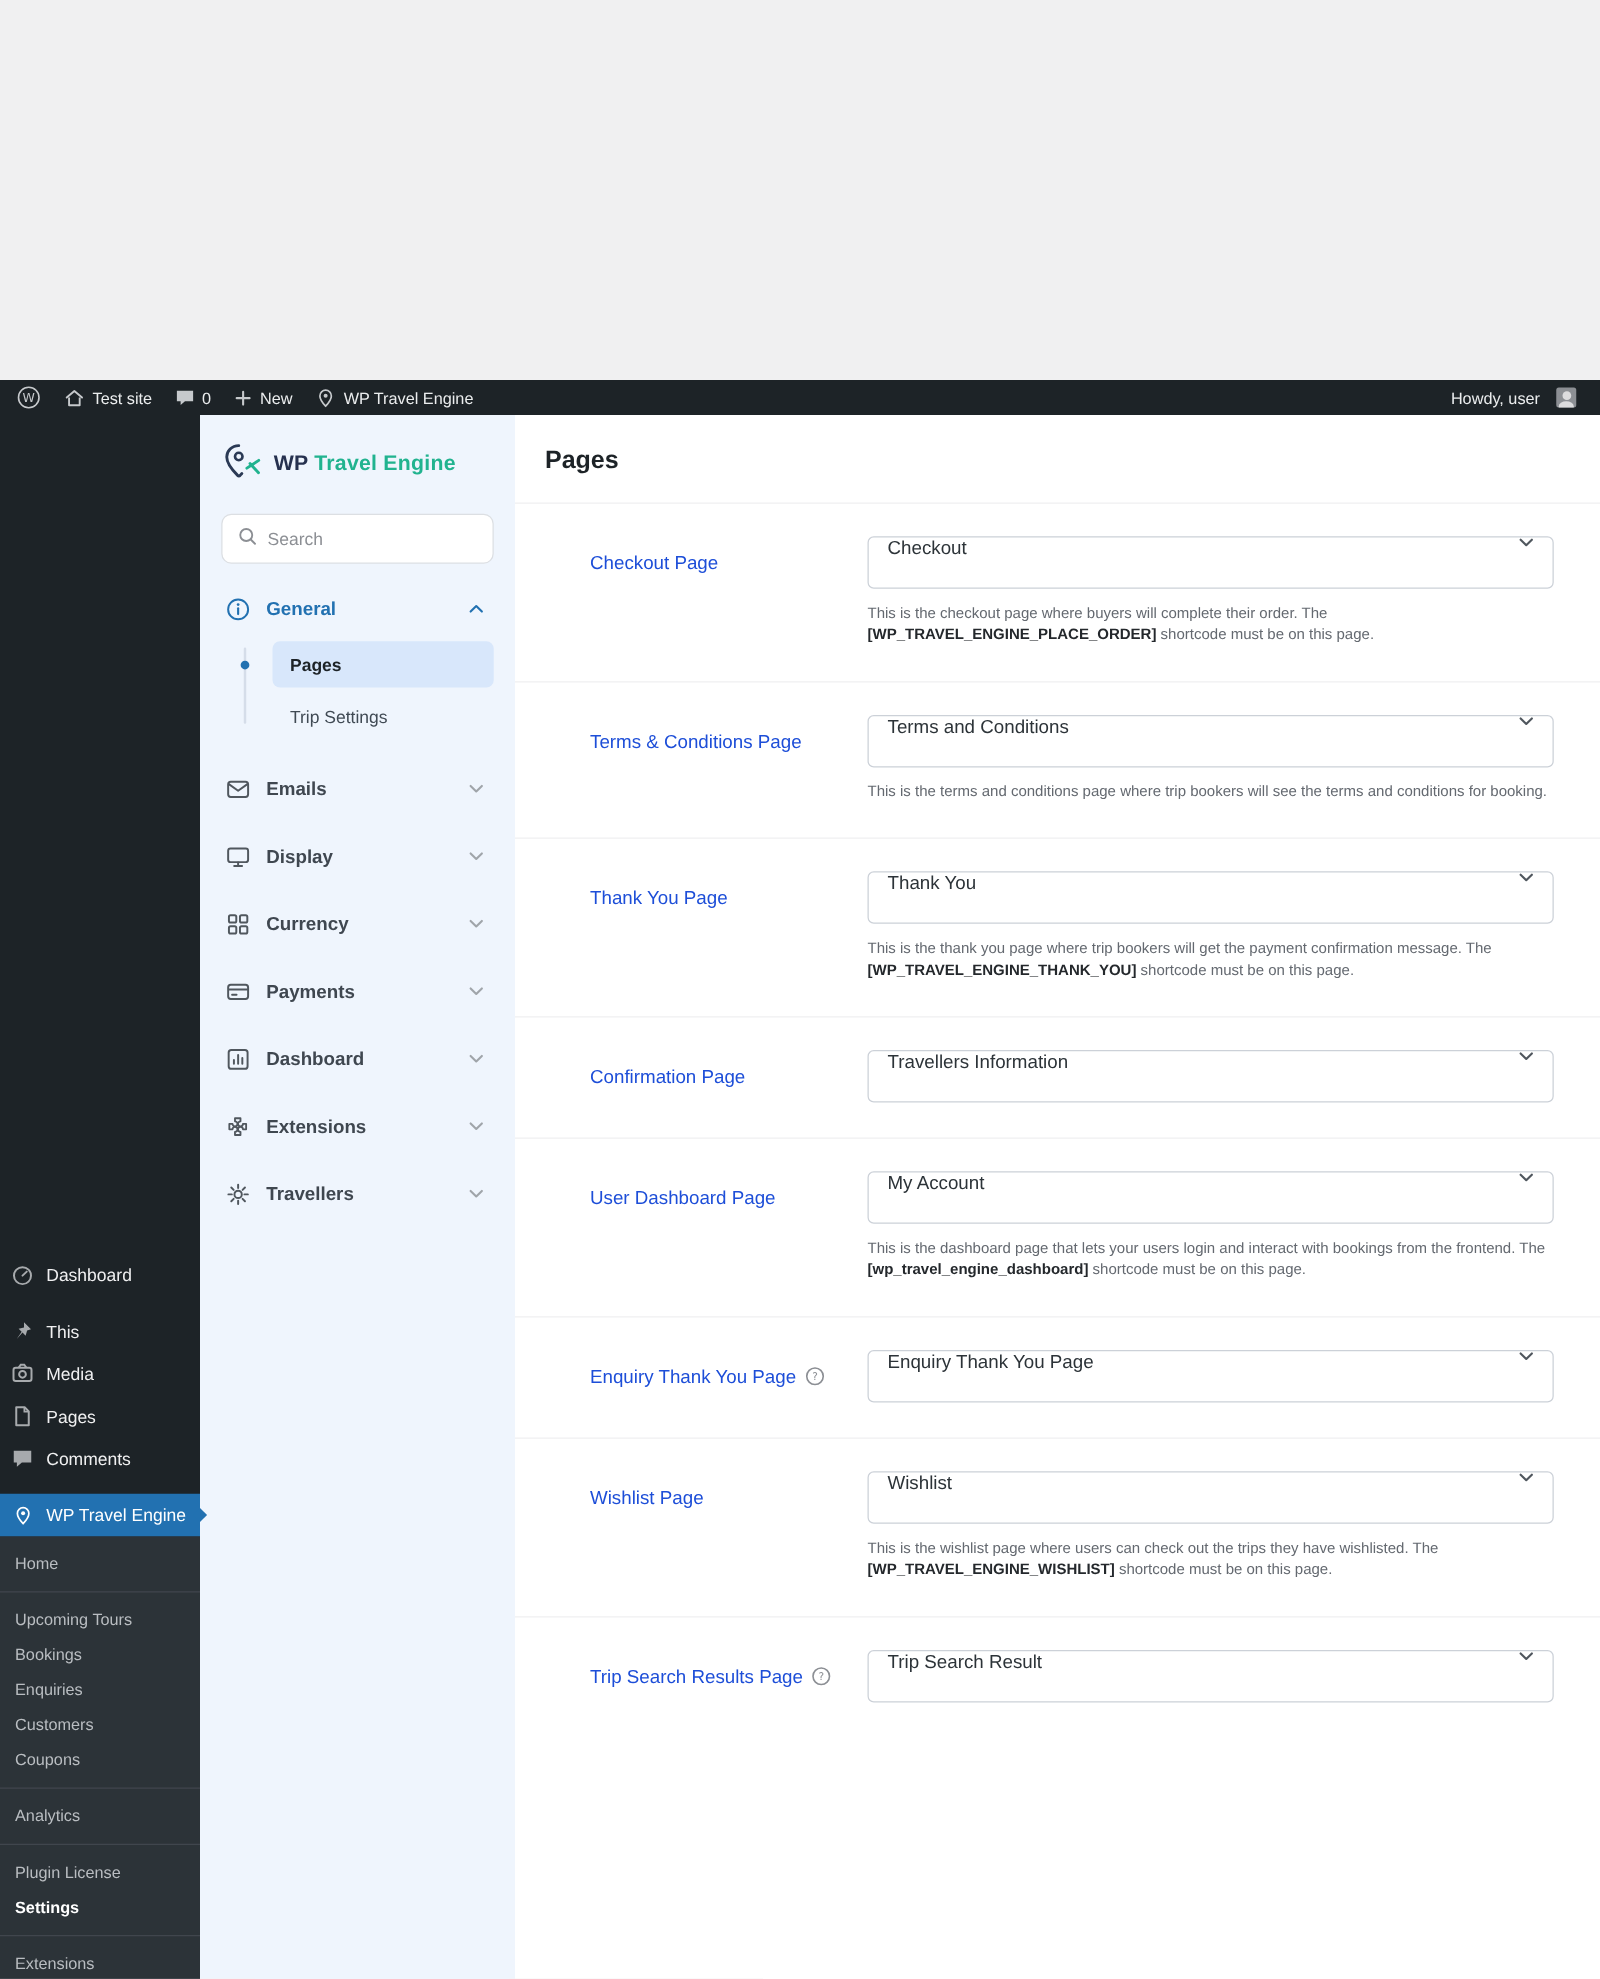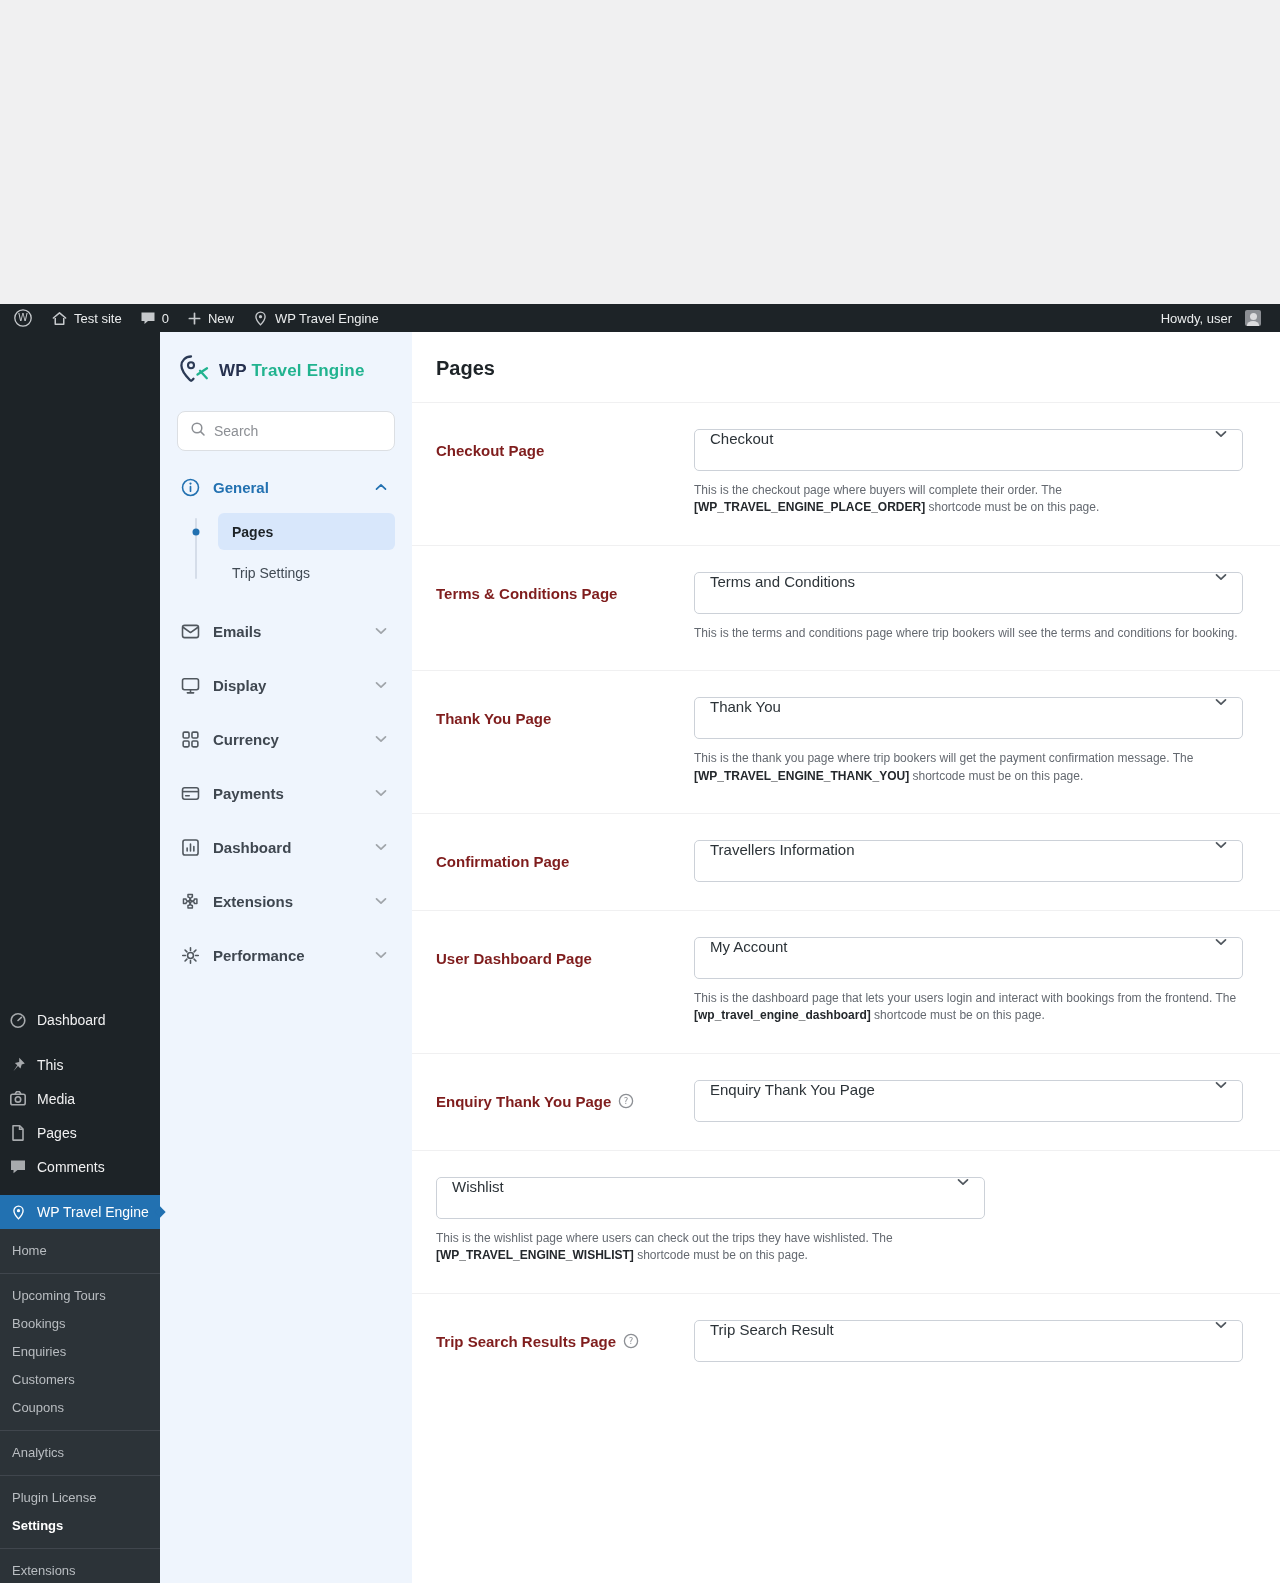--- a/index.html
+++ b/index.html
@@ -61,21 +61,21 @@
   .pm-sub-item.active { background: #d8e7fb; color: #1d2327; font-weight: 600; }
   .pm-sub-item.active::before { content: ''; position: absolute; left: -22px; top: 50%; transform: translate(-50%, -50%); width: 7px; height: 7px; border-radius: 50%; background: #2271b1; }
 
   
   .main { flex: 1; background: #fff; min-width: 0; }
   .main-header { padding: 25px 24px 22px; border-bottom: 1px solid #f0f0f1; }
   .main-title { font-size: 20px; font-weight: 700; color: #1d2327; }
   .setting-row { display: flex; padding: 26px 37px 28px 24px; border-bottom: 1px solid #f0f0f1; }
   .setting-row:last-child { border-bottom: 0; }
   .setting-label-col { width: 258px; flex: none; padding-top: 12px; display: flex; align-items: flex-start; gap: 7px; }
-  .setting-label { font-size: 15px; font-weight: 700; color: #7f1d1d; line-height: 1.3; }
+  .setting-label { font-size: 15px; font-weight: 400; color: #1d4ed8; line-height: 1.3; margin-left: 36px; }
   .setting-help { color: #8c8f94; display: inline-flex; margin-top: 1px; flex: none; cursor: pointer; }
   .setting-field-col { flex: 1; max-width: 549px; }
   .select-box { height: 42px; border: 1px solid #ccd1d8; border-radius: 5px; background: #fff; display: flex; align-items: flex-start; justify-content: space-between; padding: 0 15px; font-size: 15px; color: #2c3338; cursor: pointer; }
   .select-chevron { color: #50575e; display: flex; }
   .setting-desc { margin-top: 11px; font-size: 12px; line-height: 1.45; color: #646970; }
   .setting-desc b { color: #24282c; font-weight: 700; }
 </style>
 </head>
 <body>
 
@@ -343,21 +343,21 @@
             </svg>
           </span>
         </div>
         <div class="pm-item">
           <span class="pm-icon">
             <svg width="21" height="21" viewBox="0 0 20 20">
               <circle cx="10" cy="10" r="2.8" fill="none" stroke="currentColor" stroke-width="1.5"></circle>
               <path d="M10 2.6v2.6M10 14.8v2.6M2.6 10h2.6M14.8 10h2.6M4.8 4.8l1.8 1.8M13.4 13.4l1.8 1.8M15.2 4.8l-1.8 1.8M6.6 13.4l-1.8 1.8" stroke="currentColor" stroke-width="1.5" stroke-linecap="round"></path>
             </svg>
           </span>
-          <span class="pm-label">Performance</span>
+          <span class="pm-label">Travellers</span>
           <span class="pm-chevron">
             <svg width="12" height="8" viewBox="0 0 12 8">
               <path d="M1.5 1.8 6 6.2l4.5-4.4" fill="none" stroke="currentColor" stroke-width="1.7" stroke-linecap="round" stroke-linejoin="round"></path>
             </svg>
           </span>
         </div>
       </div>
   </div>
 
   <div class="main">
@@ -459,20 +459,23 @@
               <span class="select-value">Enquiry Thank You Page</span>
               <span class="select-chevron">
                 <svg width="12" height="8" viewBox="0 0 12 8">
                   <path d="M1.5 1.8 6 6.2l4.5-4.4" fill="none" stroke="currentColor" stroke-width="1.7" stroke-linecap="round" stroke-linejoin="round"></path>
                 </svg>
               </span>
             </div>
           </div>
         </div>
         <div class="setting-row">
+          <div class="setting-label-col">
+            <span class="setting-label">Wishlist Page</span>
+          </div>
           <div class="setting-field-col">
             <div class="select-box">
               <span class="select-value">Wishlist</span>
               <span class="select-chevron">
                 <svg width="12" height="8" viewBox="0 0 12 8">
                   <path d="M1.5 1.8 6 6.2l4.5-4.4" fill="none" stroke="currentColor" stroke-width="1.7" stroke-linecap="round" stroke-linejoin="round"></path>
                 </svg>
               </span>
             </div>
             <p class="setting-desc">This is the wishlist page where users can check out the trips they have wishlisted. The <b>[WP_TRAVEL_ENGINE_WISHLIST]</b> shortcode must be on this page.</p>

